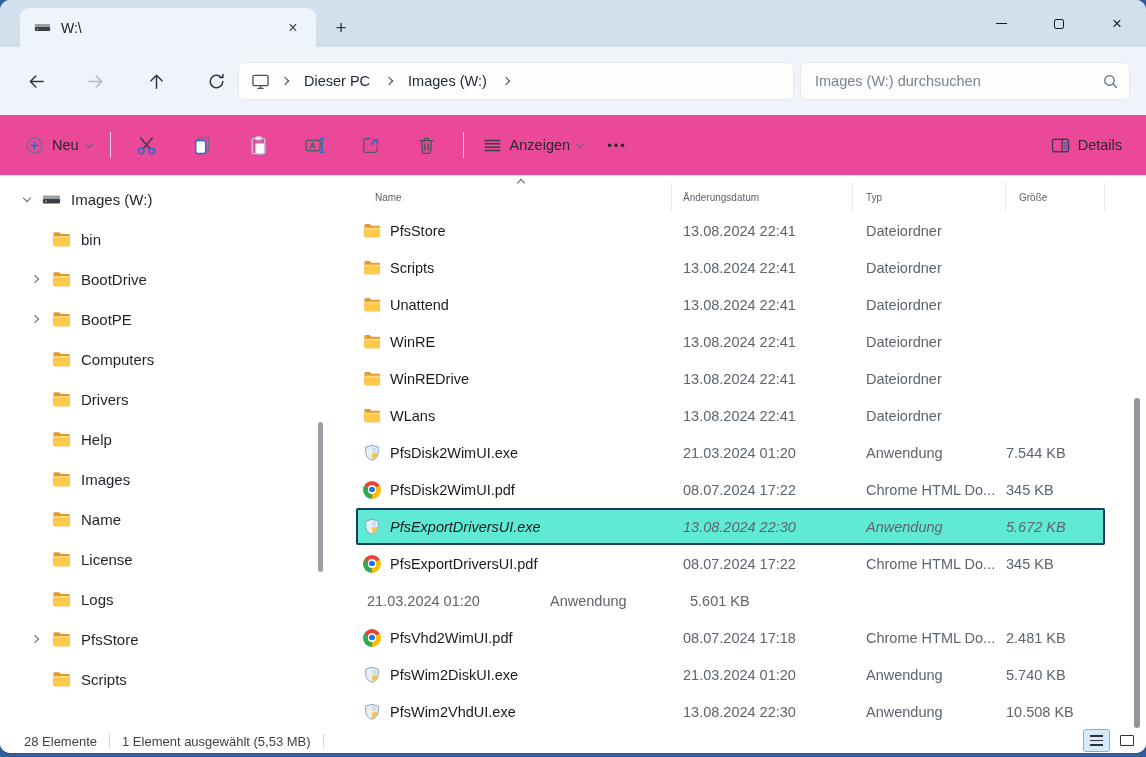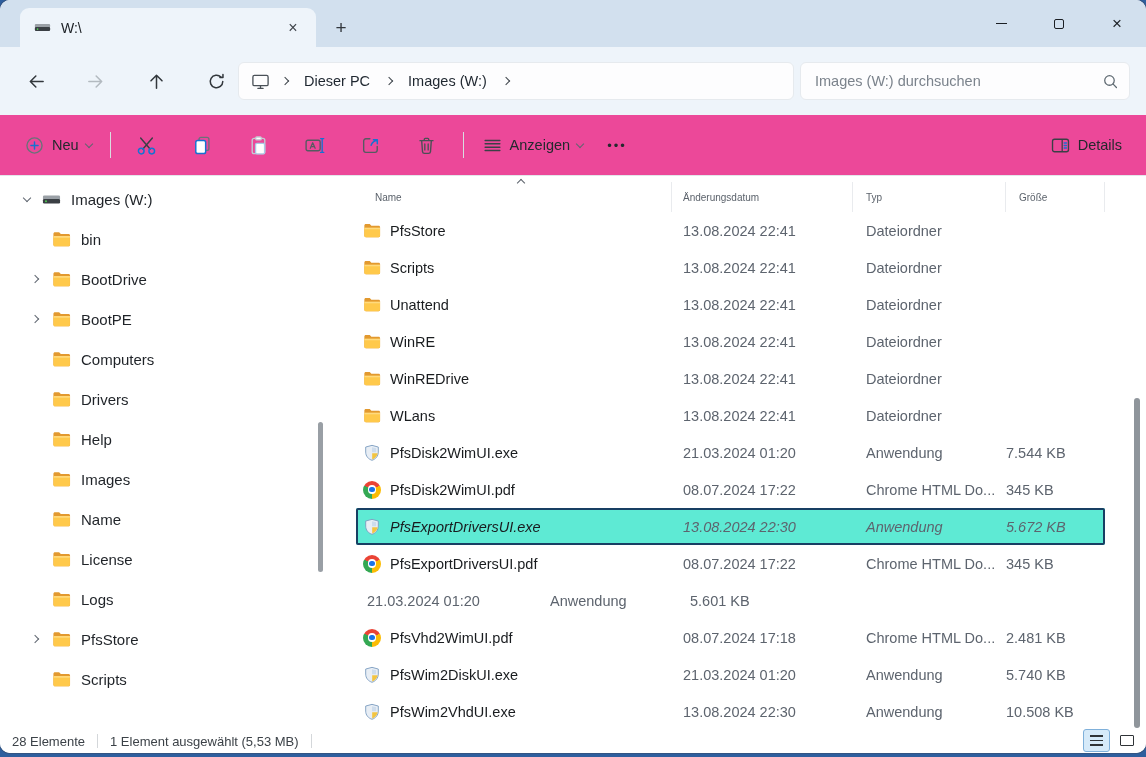--- a/index.html
+++ b/index.html
@@ -105,21 +105,21 @@
   .c-date { width:181px; padding-left:11px; color:#5d646e; }
   .c-type { width:153px; padding-left:13px; color:#5d646e; }
   .c-size { width:99px;  padding-right:8px; color:#5d646e; text-align:left; }
   .chrome-icon { width:18px; height:18px; border-radius:50%; position:relative; flex:none;
     background:conic-gradient(from 60deg, #fbbc05 0 120deg, #34a853 0 240deg, #ea4335 0 360deg); }
   .chrome-icon::before { content:""; position:absolute; inset:4.6px; background:#fff; border-radius:50%; }
   .chrome-icon::after  { content:""; position:absolute; inset:6.2px; background:#1a73e8; border-radius:50%; }
   .main-scroll { position:absolute; right:6px; top:222px; width:6px; height:330px; background:#8f959b; border-radius:3px; }
 
   
-  .statusbar { height:24px; display:flex; align-items:center; padding-left:12px; gap:12px;
+  .statusbar { height:24px; display:flex; align-items:center; padding-left:24px; gap:12px;
     font-size:13px; color:#3c4248; background:#fff; position:relative; }
   .st-sep { width:1px; height:14px; background:#d4d7da; }
   .viewtoggles { position:absolute; right:6px; bottom:1px; display:flex; gap:3px; }
   .vbtn { width:27px; height:23px; display:flex; align-items:center; justify-content:center; border-radius:3px; border:1px solid transparent; }
   .vbtn.active { background:#d6eaf9; border-color:#7fb0da; }
   .vi-lines { width:13px; height:11px; background:repeating-linear-gradient(#2f3337 0 1.6px, transparent 1.6px 4.6px); }
   .vi-thumb { width:14px; height:11px; border:1.6px solid #2f3337; border-radius:1px; }
 
   .hidden-defs { position:absolute; width:0; height:0; overflow:hidden; }
 </style>

